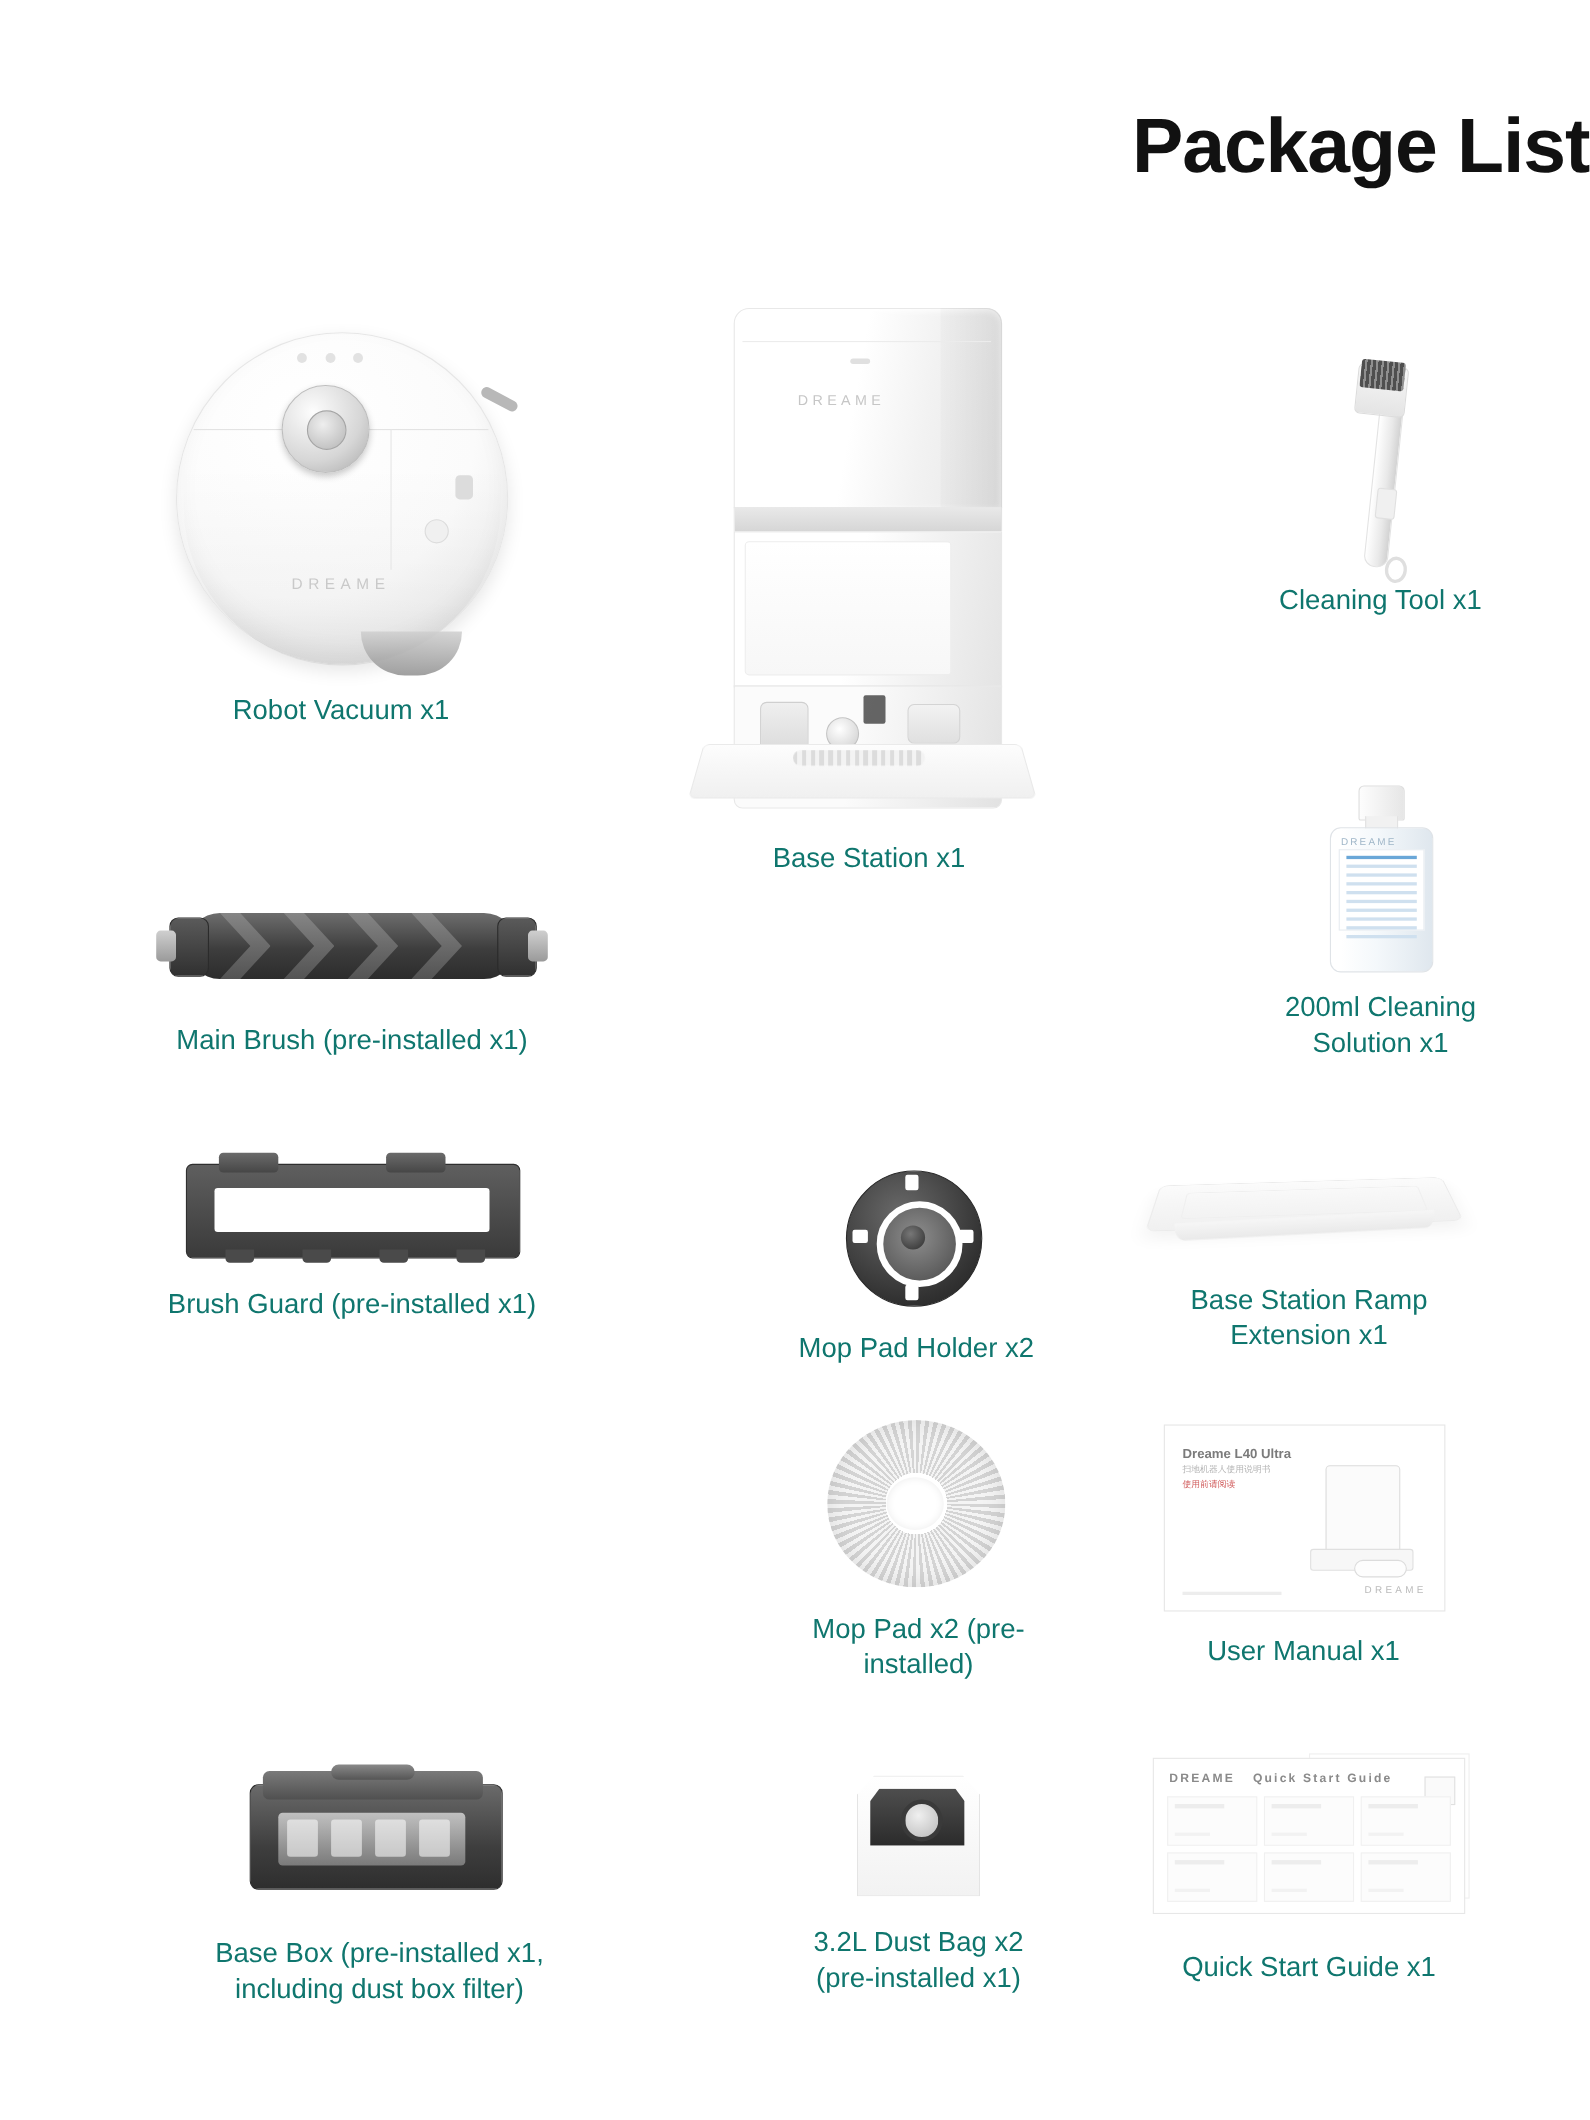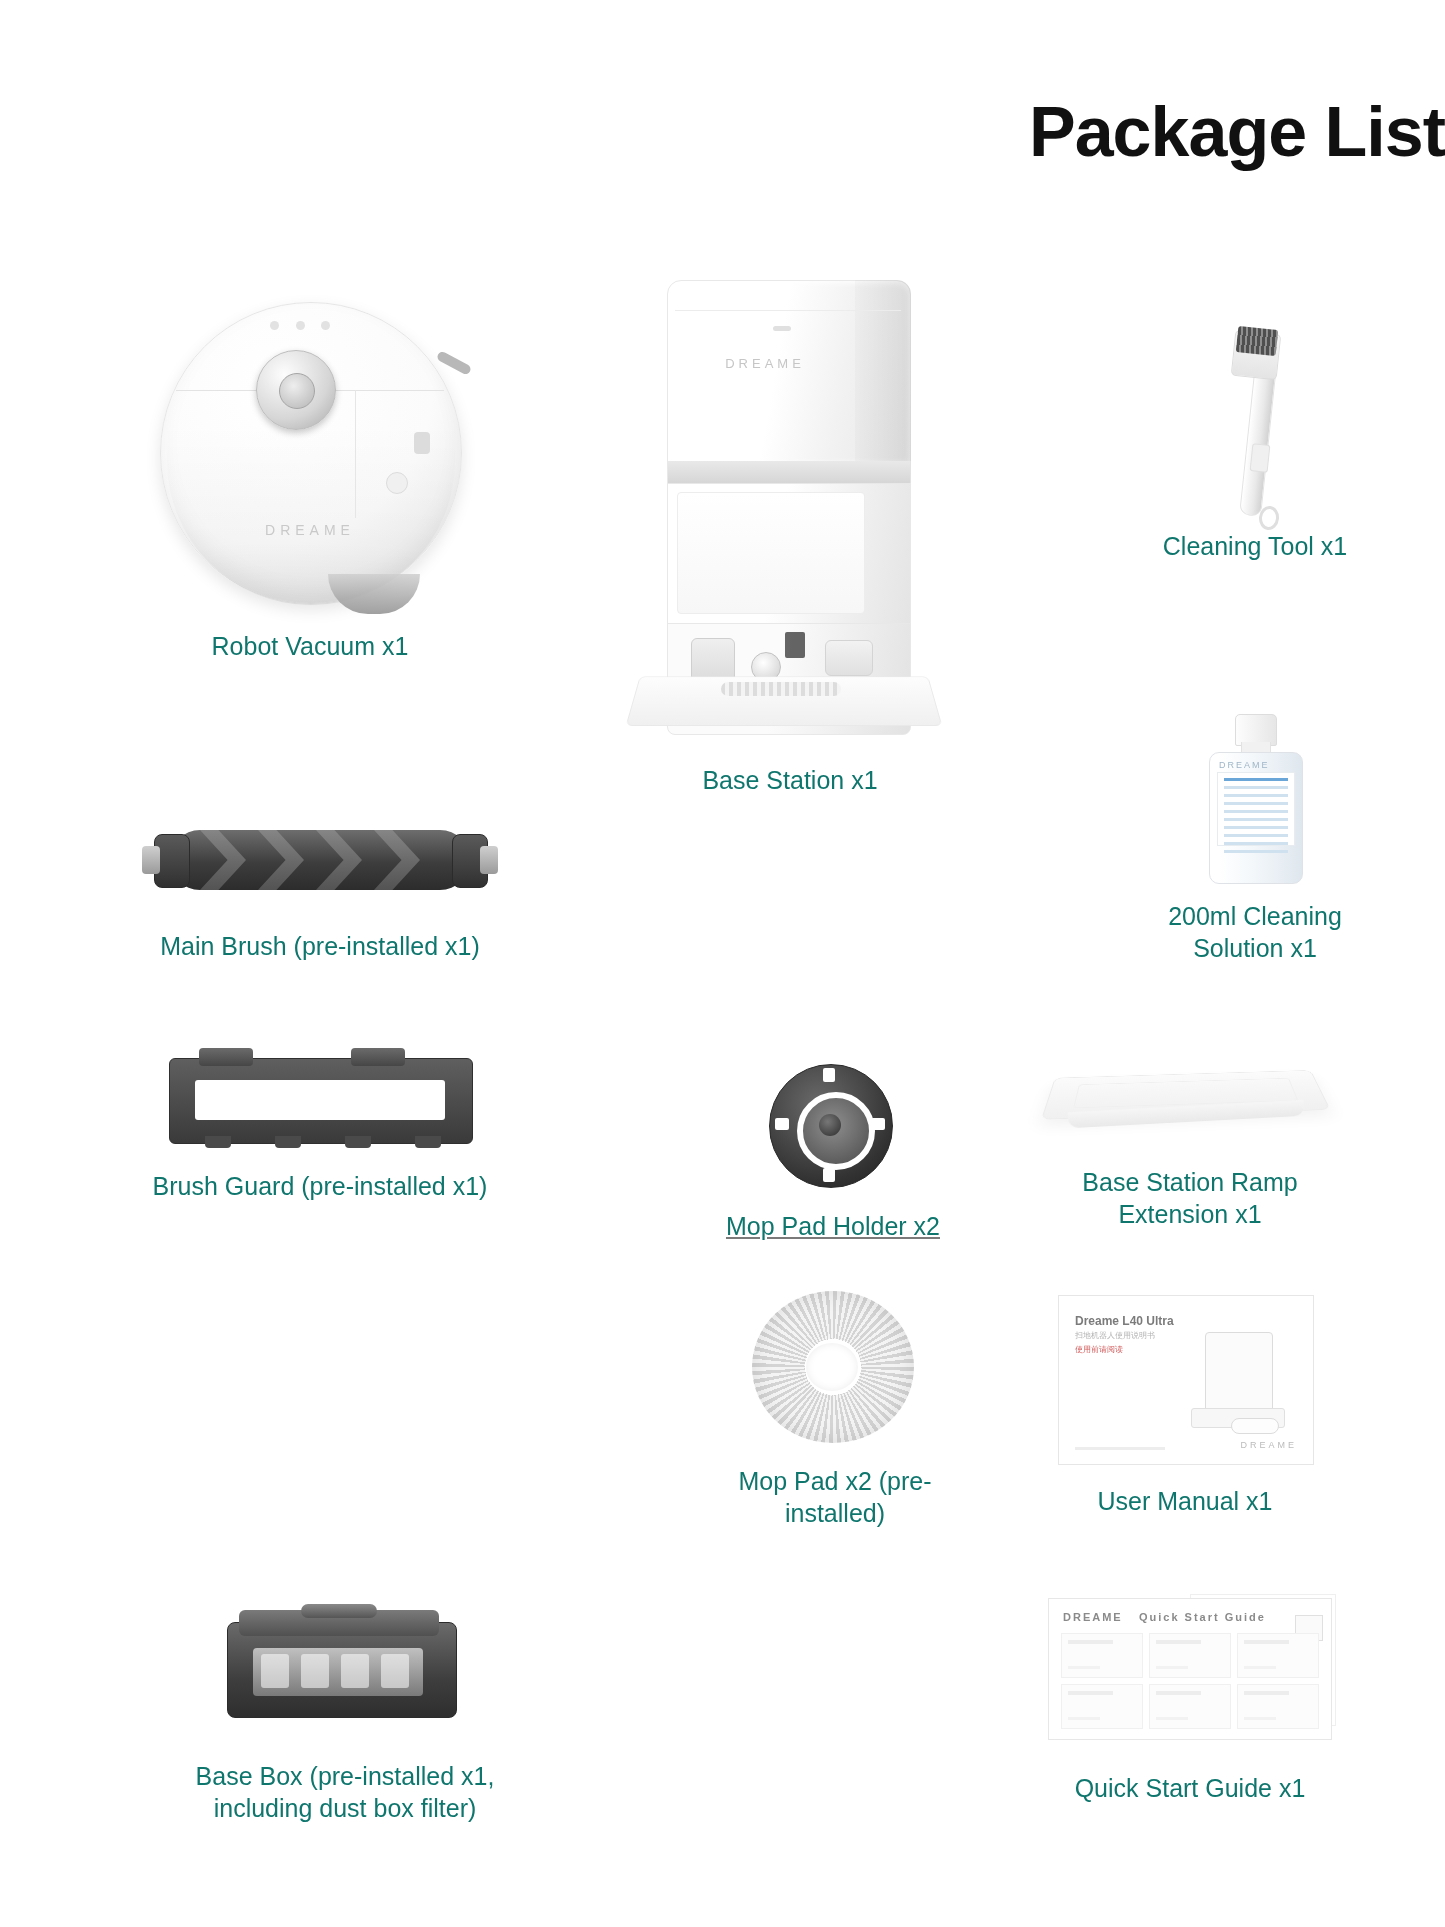--- a/index.html
+++ b/index.html
@@ -623,21 +623,21 @@
       <div class="gd-tab" style="left:196px;"></div>
       <div class="gd-window"></div>
       <div class="gd-foot" style="left:50px;"></div>
       <div class="gd-foot" style="left:120px;"></div>
       <div class="gd-foot" style="left:190px;"></div>
       <div class="gd-foot" style="left:260px;"></div>
     </div>
     <div class="caption">Brush Guard (pre-installed x1)</div>
   </div>
 
-  <div class="item" style="left:708px; top:1050px; width:250px;text-decoration:underline;">
+  <div class="item" style="left:708px; top:1050px; width:250px;">
     <div class="art holder-wrap">
       <div class="hd-outer"></div>
       <div class="hd-notch" style="left:70px; top:18px;"></div>
       <div class="hd-notch" style="left:70px; top:118px;"></div>
       <div class="hd-notch" style="left:22px; top:68px; width:14px; height:12px;"></div>
       <div class="hd-notch" style="left:118px; top:68px; width:14px; height:12px;"></div>
       <div class="hd-inner"></div>
       <div class="hd-core"></div>
     </div>
     <div class="caption">Mop Pad Holder x2</div>
@@ -686,20 +686,29 @@
         <i style="left:8px;"></i>
           <i style="left:48px;"></i>
           <i style="left:88px;"></i>
           <i style="left:128px;"></i>
       </div>
     </div>
     <div class="caption">Base Box (pre-installed x1,
 including dust box filter)</div>
   </div>
 
+  <div class="item" style="left:700px; top:1600px; width:270px;">
+    <div class="art dustbag-wrap">
+      <div class="bg-body"></div>
+      <div class="bg-dark"></div>
+      <div class="bg-ring"></div>
+    </div>
+    <div class="caption">3.2L Dust Bag x2
+(pre-installed x1)</div>
+  </div>
 
   <div class="item" style="left:1035px; top:1590px; width:310px;">
     <div class="art qsg-wrap">
       <div class="qsg-sheet back"></div>
       <div class="qsg-sheet">
         <div class="qsg-head">DREAME</div>
         <div class="qsg-head" style="left:90px;">Quick Start Guide</div>
         <div class="qsg-box"></div>
         <div class="qsg-grid">
           <div class="qsg-cell"></div>

